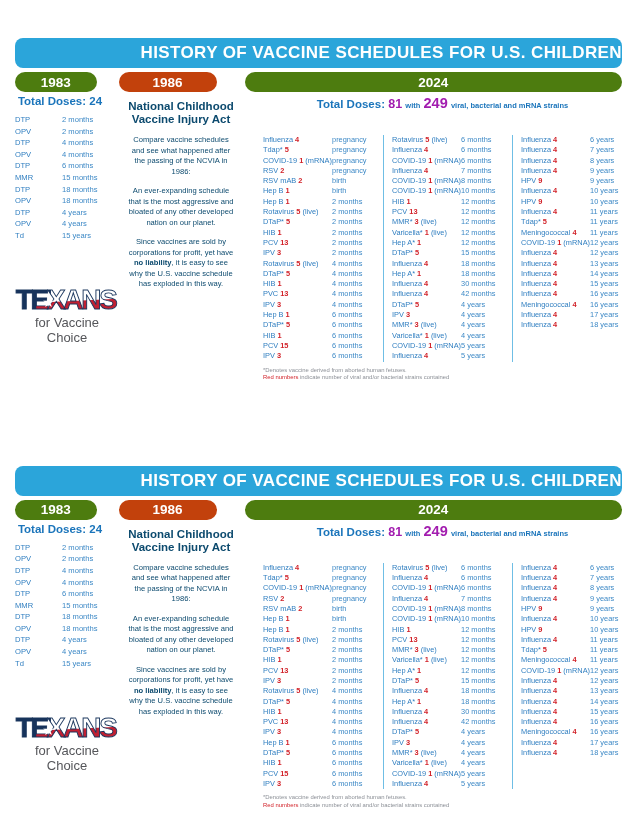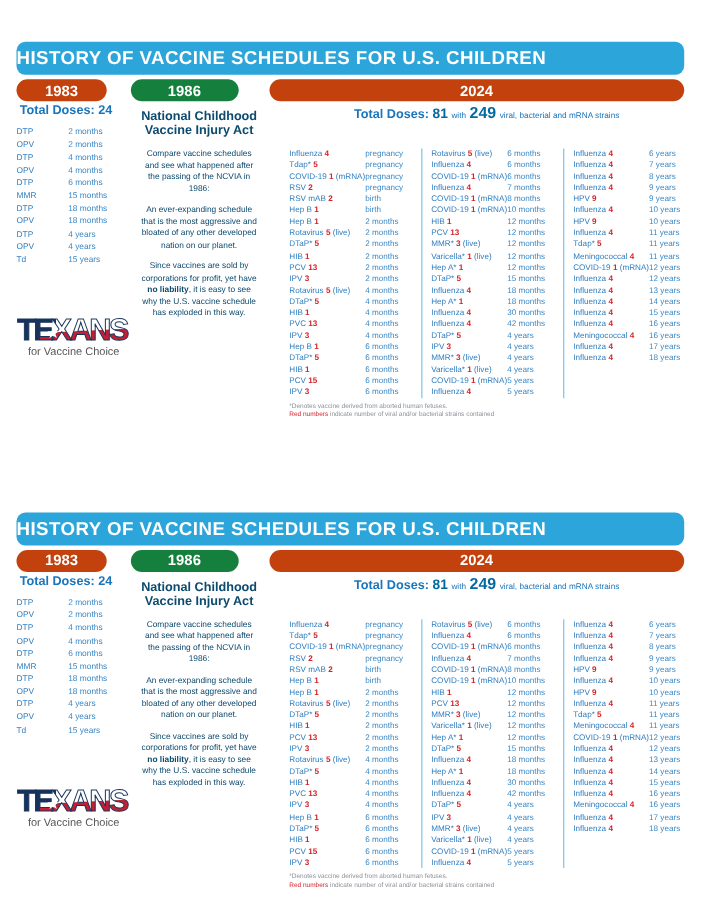--- a/index.html
+++ b/index.html
@@ -9,32 +9,32 @@
     font-family:"Liberation Sans", sans-serif;
     -webkit-font-smoothing:antialiased;
   }
   #page { padding-top:38px; }
   .poster { width:607px; margin:0 auto; position:relative; }
   .poster + .poster { margin-top:84px; }
 
   
   .banner {
     height:30px; background:#2BA5DA; border-radius:8px;
-    display:flex; align-items:center; justify-content:flex-start;
+    display:flex; align-items:center; justify-content:flex-end;
   }
   .banner h1 { margin:0; color:#ffffff; font-size:17px; font-weight:bold; letter-spacing:.4px; }
 
   
   .pill-row { display:flex; margin-top:4px; }
   .pill {
     height:20px; border-radius:10px; color:#ffffff; font-weight:bold; font-size:13.5px;
     display:flex; align-items:center; justify-content:center;
   }
-  .pill-blue { background:#c2410c; }
-  .pill-red  { background:#15803d; }
+  .pill-blue { background:#4d7c0f; }
+  .pill-red  { background:#c2410c; }
   .w1983 { width:90px; }
   .w1986 { width:108px; margin-left:22px; }
   .w2024 { width:416px; margin-left:28px; }
 
   
   .cols { display:flex; margin-top:3px; }
   .col-1983 { width:90px; }
   .col-1986 { width:108px; margin-left:22px; }
   .col-2024 { width:359px; margin-left:28px; }
 
@@ -51,42 +51,42 @@
 
   
   .col-1986 { text-align:center; color:#0c4a6e; }
   .col-1986 h2 { margin:5px 0 0; font-size:11.5px; line-height:13px; font-weight:bold; }
   .col-1986 p { margin:9px 0 0; font-size:7.6px; line-height:10.5px; }
   .col-1986 p.boldp { font-weight:normal; }
   .col-1986 b { font-weight:bold; }
 
   
   .total-2024 { text-align:center; }
-  .total-2024 .red  { color:#0369a1; }
+  .total-2024 .red  { color:#a21caf; }
   .total-2024 .num1 { font-size:12.5px; font-weight:bold; }
   .total-2024 .num2 { font-size:14.5px; font-weight:bold; }
-  .total-2024 .small{ font-size:7.5px; font-weight:normal; }
+  .total-2024 .small{ font-size:7.5px; font-weight:bold; }
   .sub-cols { display:flex; margin-top:16px; }
   .sub { flex:1; padding-right:7px; }
   .sub .vrow { height:10.3px; font-size:7.4px; }
   .sub .vage { width:44px; }
   .sub.divider { border-left:1.5px solid #6FBEE5; padding-left:8px; }
 
   .footnote { margin-top:5px; font-size:5.9px; line-height:7.6px; color:#8C9097; }
   .footnote .red { color:#D2232A; }
 
   
   .logo { position:absolute; left:0; top:247px; width:110px; }
   .logo-svg { width:110px; height:29px; display:block; }
   .logo-text {
     font-family:"Liberation Sans", sans-serif; font-weight:bold;
     font-size:76px; letter-spacing:-6px;
   }
   .logo-outline { fill:none; stroke:#17335B; stroke-width:2.5px; }
-  .tagline { width:104px; text-align:center; font-size:10px; color:#55565A; margin-top:1px; }
+  .tagline { width:104px; text-align:center; font-size:13px; color:#55565A; margin-top:1px; }
 </style>
 </head>
 <body>
 
 <div id="page">
   <section class="poster">
 
     <header class="banner">
       <h1>HISTORY OF VACCINE SCHEDULES FOR U.S. CHILDREN</h1>
     </header>

